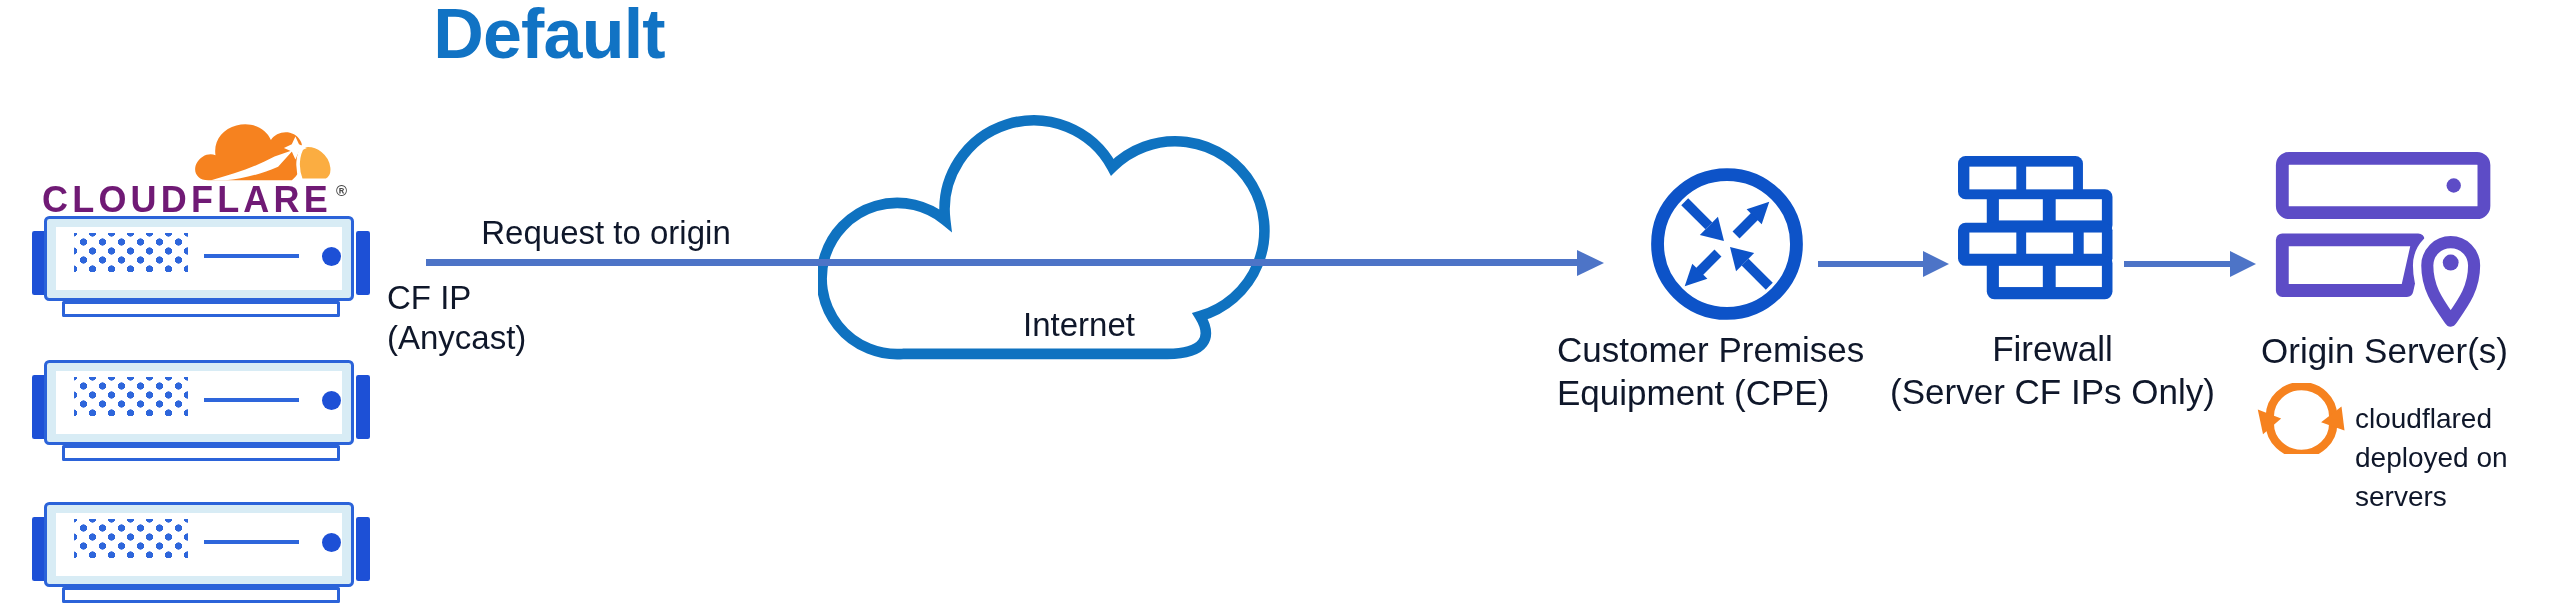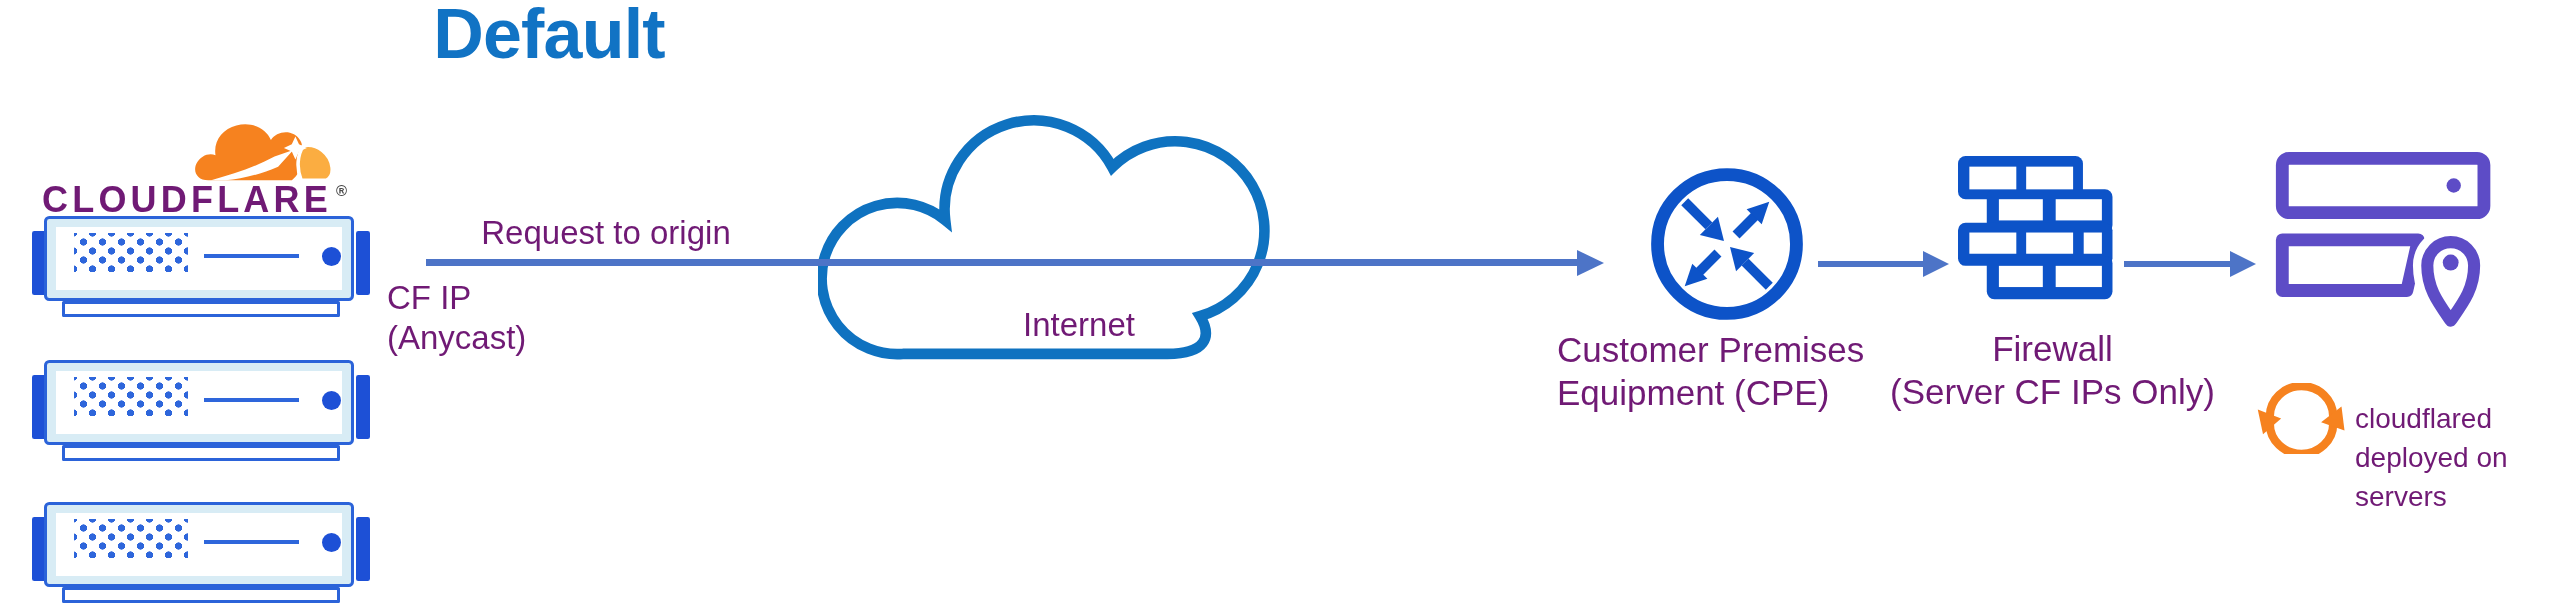--- a/index.html
+++ b/index.html
@@ -1,19 +1,19 @@
 <!DOCTYPE html>
 <html style="font-size:12px"><head>
 <meta charset="utf-8">
 <style>
   html,body{margin:0;padding:0;background:#fff;}
   .canvas{position:relative;width:2576px;height:614px;background:#ffffff;overflow:hidden;
           font-family:"Liberation Sans", sans-serif;}
   .abs{position:absolute;}
-  .lbl{position:absolute;color:#701a75;font-size:35px;line-height:42px;white-space:nowrap;}
+  .lbl{position:absolute;color:#0f172a;font-size:35px;line-height:42px;white-space:nowrap;}
   .center{text-align:center;}
 
   
   .title{position:absolute;left:394px;top:-6px;width:310px;text-align:center;
          color:#1173c4;font-size:70px;font-weight:700;letter-spacing:-0.8px;}
 
   
   .wordmark{position:absolute;left:42px;top:179px;color:#701a75;font-size:36px;font-weight:900;
             letter-spacing:4.2px;white-space:nowrap;}
   .regmark{position:absolute;left:336px;top:182px;color:#4a4a4a;font-size:15px;font-weight:700;}
@@ -166,20 +166,21 @@
 
   <svg class="abs" style="left:2270px;top:147px;" width="227" height="185" viewBox="0 0 300 245">
     <rect x="16" y="15" width="267" height="72" rx="9" fill="#ffffff" stroke="#5d4cc6" stroke-width="17"></rect>
     <circle cx="243" cy="51" r="9.5" fill="#5d4cc6"></circle>
     <path d="M 16 123 L 196 123 L 181 190 L 16 190 Z" fill="#ffffff" stroke="#5d4cc6" stroke-width="17" stroke-linejoin="round"></path>
     <path d="M 239 230 C 223 207 208 188 208 157 A 31 31 0 1 1 270 157 C 270 188 255 207 239 230 Z" fill="#ffffff" stroke="#ffffff" stroke-width="38" stroke-linejoin="round"></path>
     <path d="M 239 230 C 223 207 208 188 208 157 A 31 31 0 1 1 270 157 C 270 188 255 207 239 230 Z" fill="#ffffff" stroke="#5d4cc6" stroke-width="16" stroke-linejoin="round"></path>
     <circle cx="239" cy="153" r="10.5" fill="#5d4cc6"></circle>
   </svg>
 
+  <div class="lbl" style="left:2261px;top:330px;">Origin Server(s)</div>
 
   <svg class="abs" style="left:2257px;top:383px;" width="89" height="71" viewBox="-4 -4 118 94">
     <g stroke="#f6821f" stroke-width="11" fill="none" stroke-linecap="round">
       <path d="M 97 40 A 42 40 0 0 0 13 40"></path>
       <path d="M 13 50 A 42 40 0 0 0 97 50"></path>
     </g>
     <g fill="#f6821f">
       <polygon points="4,64 -3,31 28,43"></polygon>
       <polygon points="108,27 112,59 81,48"></polygon>
     </g>

